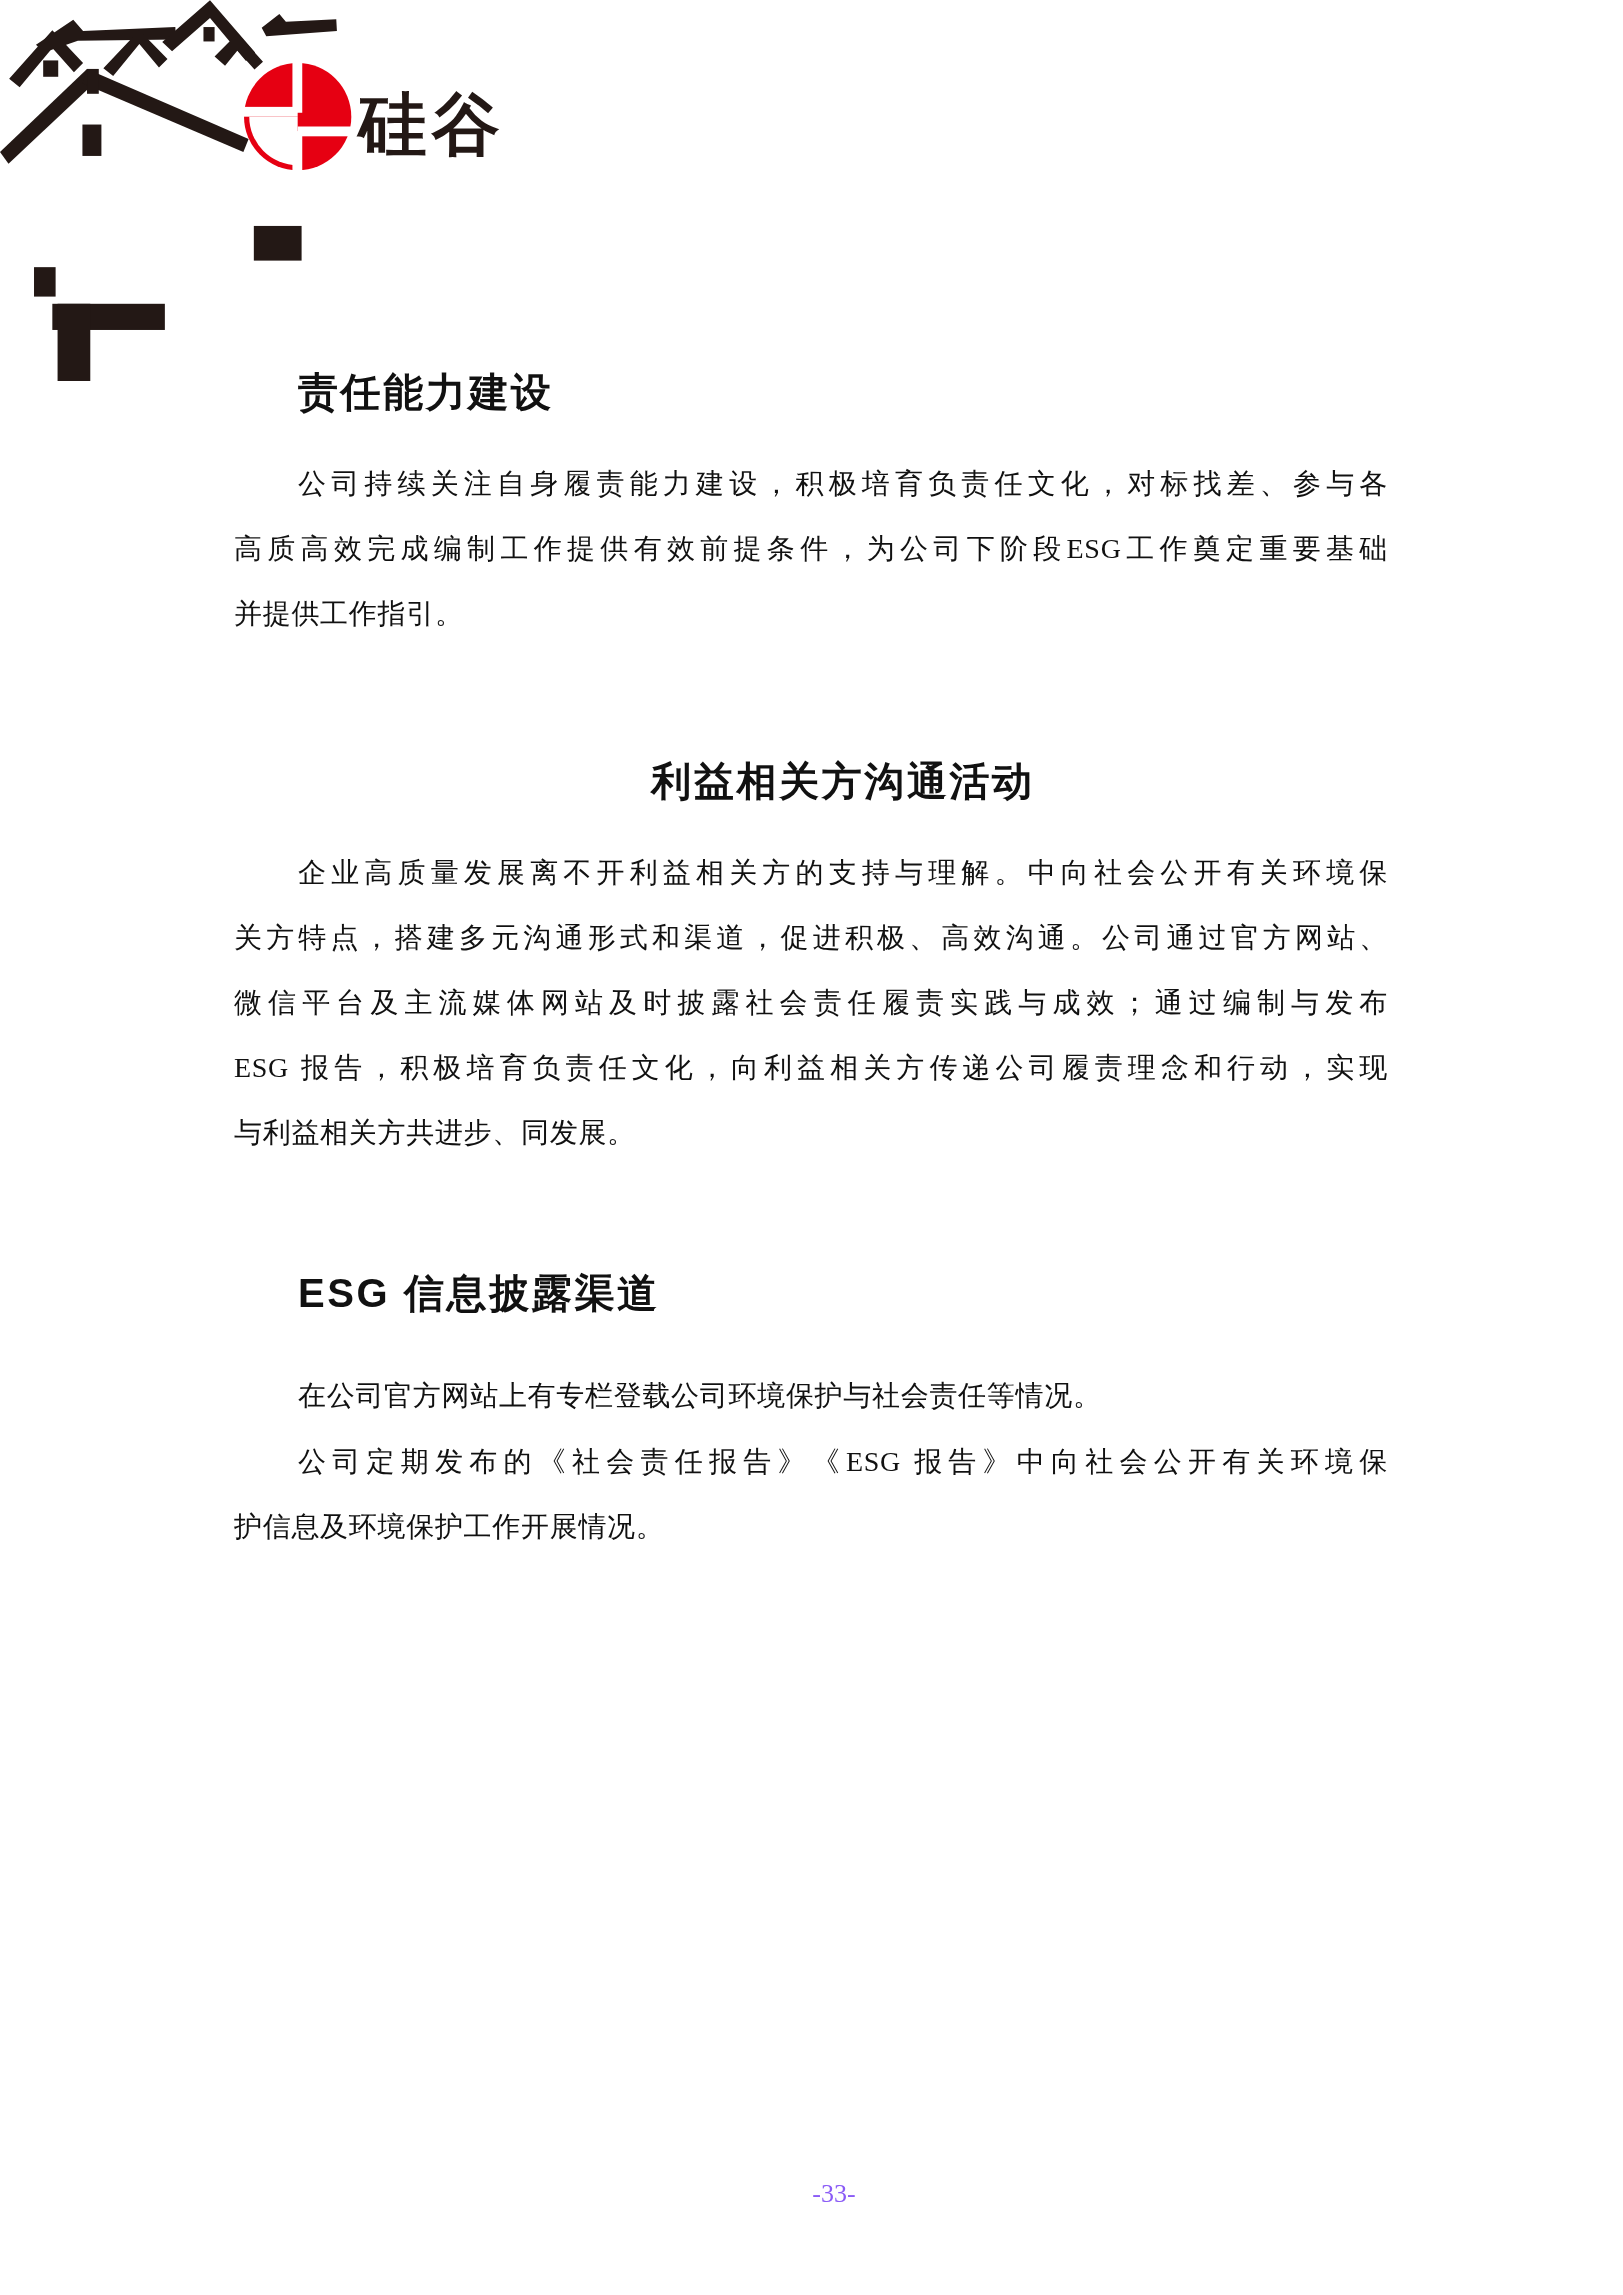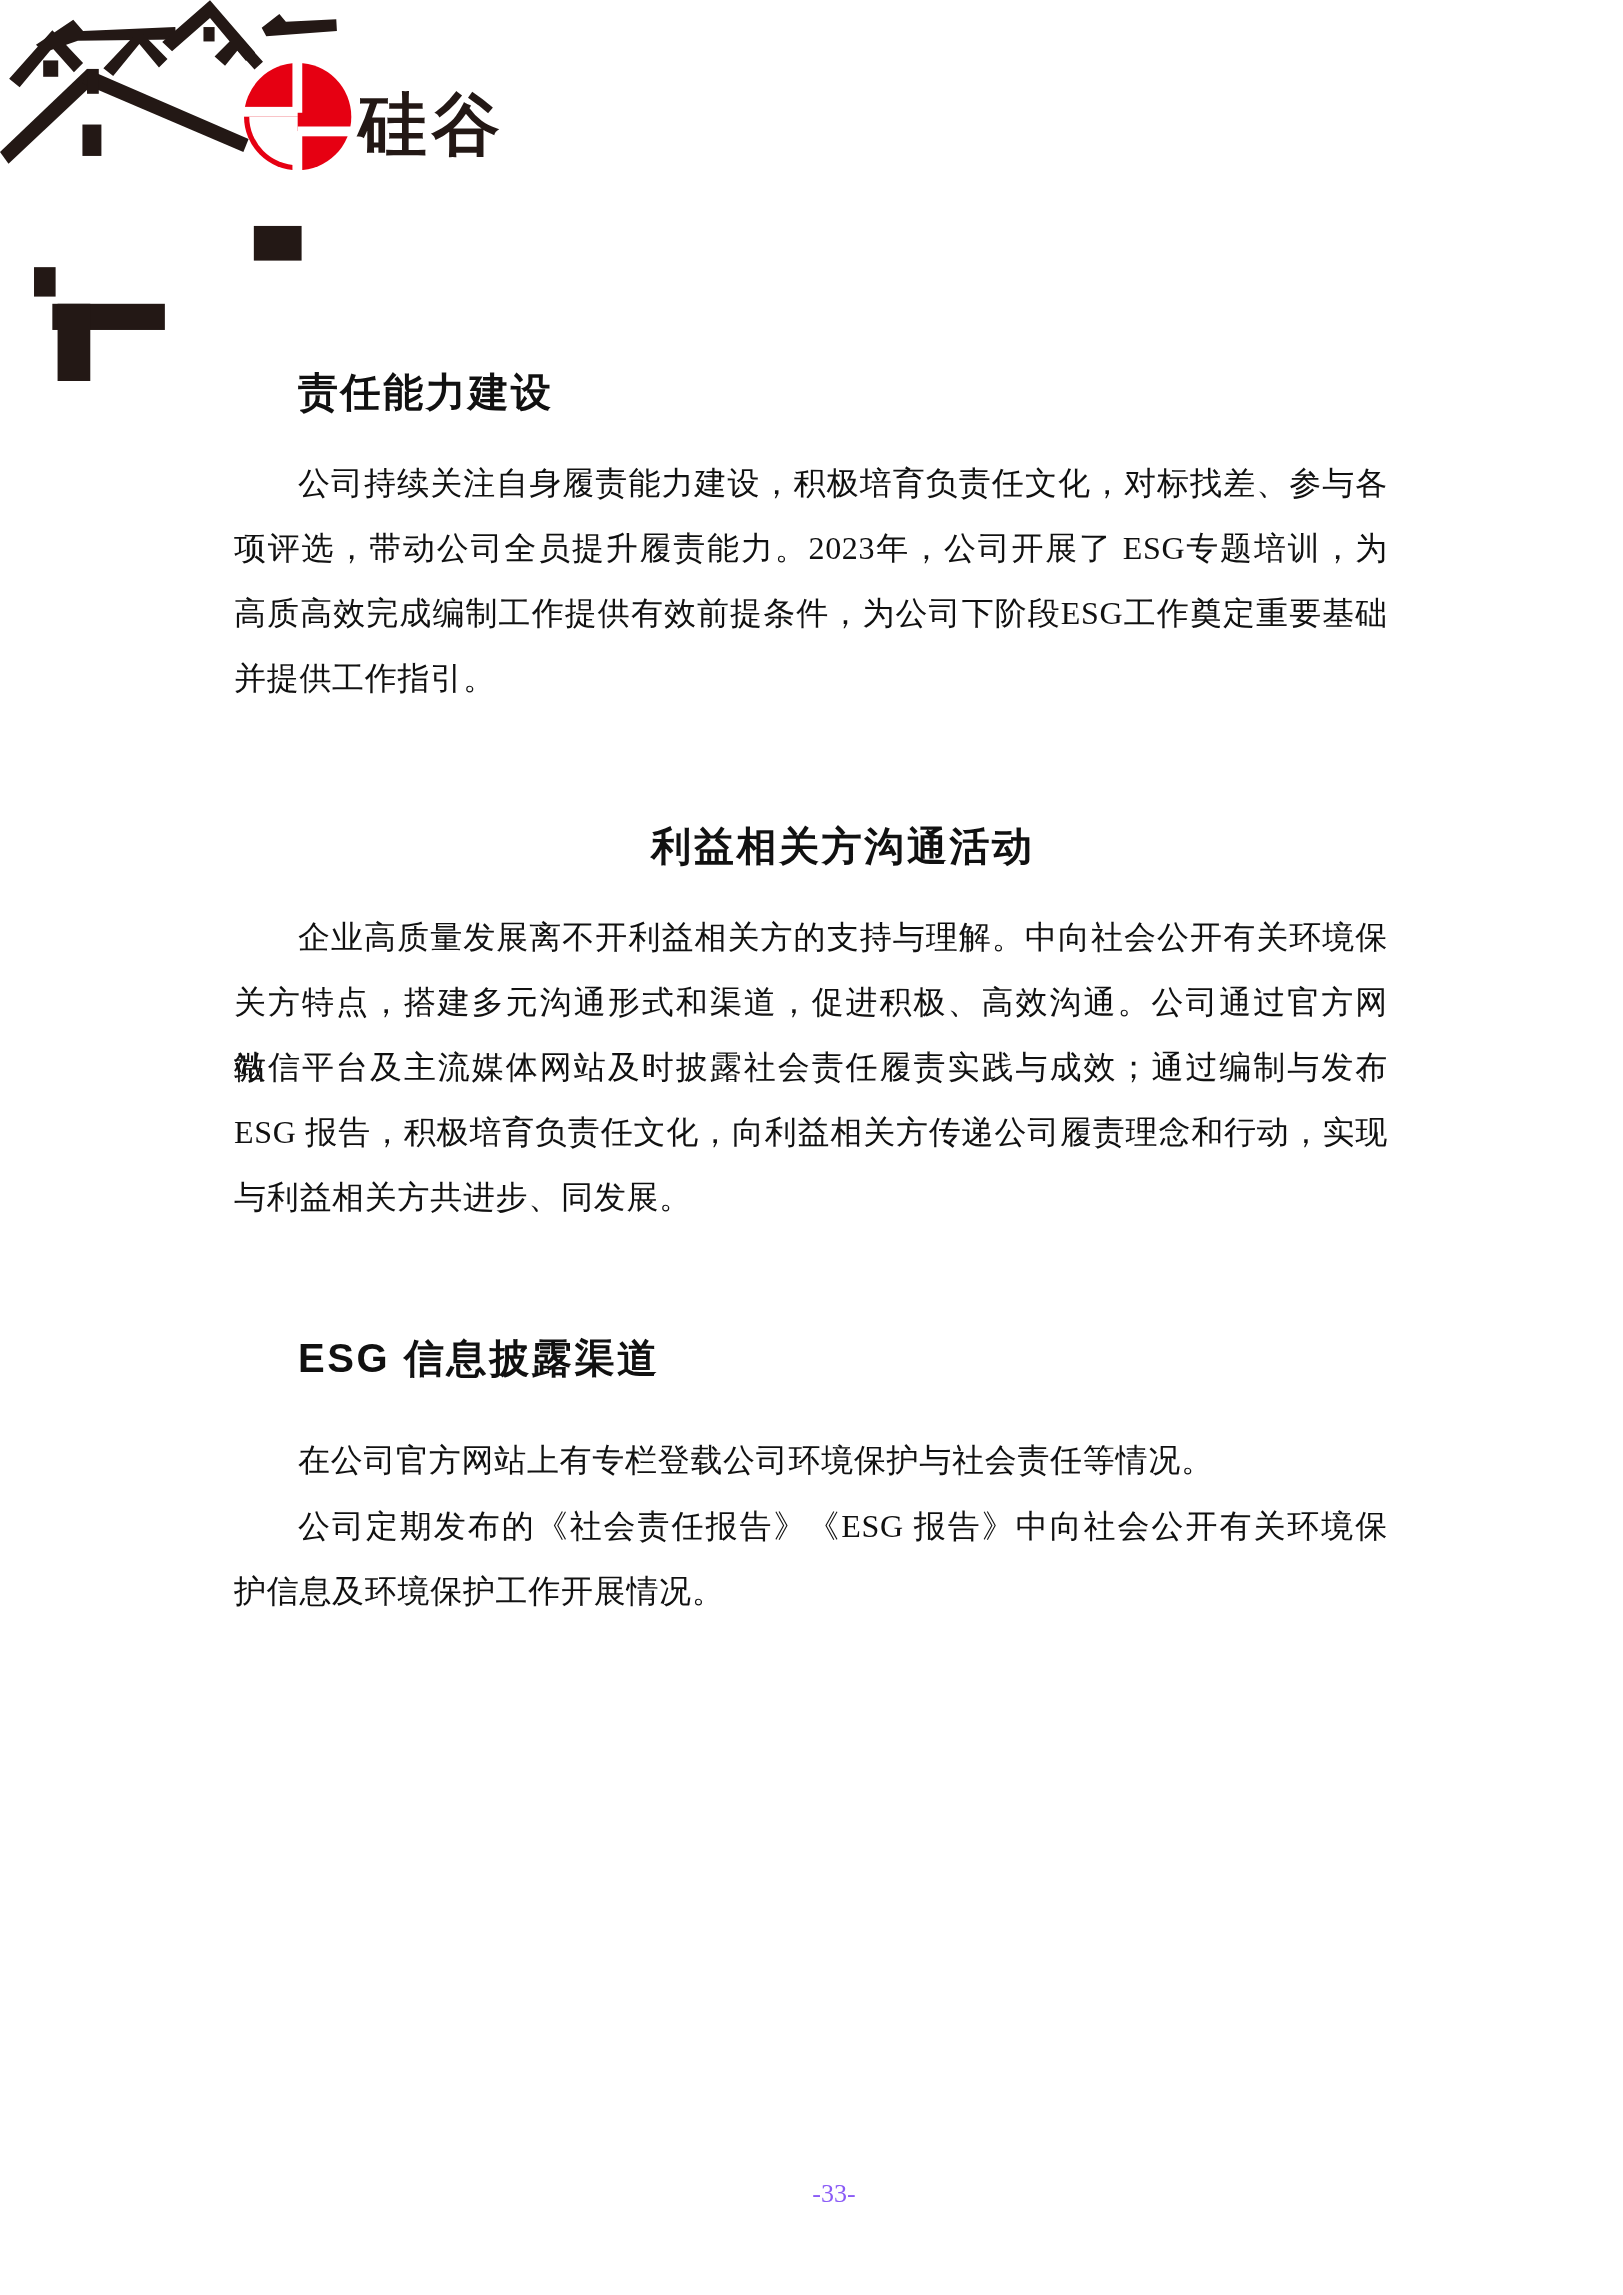--- a/index.html
+++ b/index.html
@@ -30,21 +30,21 @@
     font-family:"Liberation Sans", sans-serif;
     font-weight:bold;
     font-size:40px;
     height:65px;
     line-height:65px;
     margin:0 0 0 64px;
     letter-spacing:2.6px;
   }
   .para{margin:0;padding:0;}
   .line{
-    font-size:32px;
+    font-size:28px;
     height:65px;
     line-height:65px;
     letter-spacing:0.7px;
     white-space:normal;
   }
   .j{
     text-align:justify;
     text-align-last:justify;
     text-justify:inter-character;
   }
@@ -98,21 +98,20 @@
       <rect x="455" y="193" width="84" height="15" fill="#ffffff"></rect>
     </g>
     <text x="548" y="226" font-size="104" font-weight="bold" letter-spacing="8" font-family="sans-serif" fill="#231815">硅谷</text>
   </svg>
 
   <div class="content">
 
     <h2 class="heading">责任能力建设</h2>
     <div class="para mt-p1">
       <div class="line j indent">公司持续关注自身履责能力建设，积极培育负责任文化，对标找差、参与各</div>
-      <div class="line j">项评选，带动公司全员提升履责能力。2023年，公司开展了 ESG专题培训，为</div>
       <div class="line j">高质高效完成编制工作提供有效前提条件，为公司下阶段ESG工作奠定重要基础</div>
       <div class="line">并提供工作指引。</div>
     </div>
 
     <h2 class="heading mt-h2">利益相关方沟通活动</h2>
     <div class="para mt-p2">
       <div class="line j indent">企业高质量发展离不开利益相关方的支持与理解。中向社会公开有关环境保</div>
       <div class="line j">关方特点，搭建多元沟通形式和渠道，促进积极、高效沟通。公司通过官方网站、</div>
       <div class="line j">微信平台及主流媒体网站及时披露社会责任履责实践与成效；通过编制与发布</div>
       <div class="line j">ESG 报告，积极培育负责任文化，向利益相关方传递公司履责理念和行动，实现</div>

